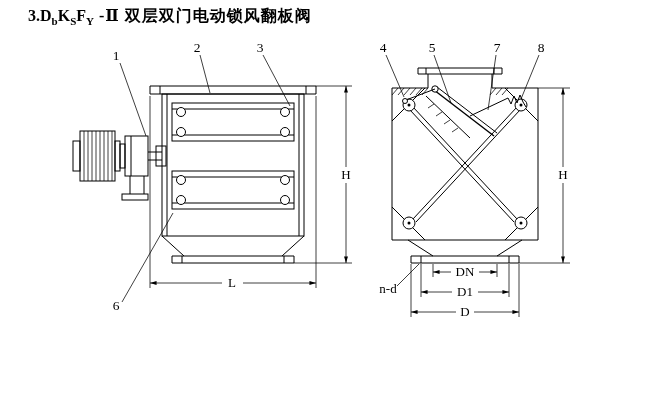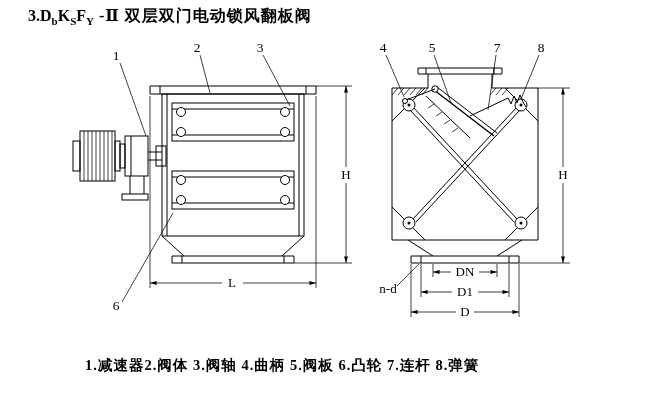--- a/index.html
+++ b/index.html
@@ -216,15 +216,14 @@
         <line class="thin" x1="496" y1="55" x2="488" y2="110"></line>
         <text class="num" x="497" y="52" text-anchor="middle">7</text>
       </g>
       <g>
         <line class="thin" x1="539" y1="55" x2="521" y2="99"></line>
         <text class="num" x="541" y="52" text-anchor="middle">8</text>
       </g>
     </g>
   </svg>
 
-  <div class="caption">1.减速器2.阀体 3.阀轴 4.曲柄 5.阀板 6.凸轮 7.连杆 8.弹簧</div>
 
 </div>
 
 </body></html>

